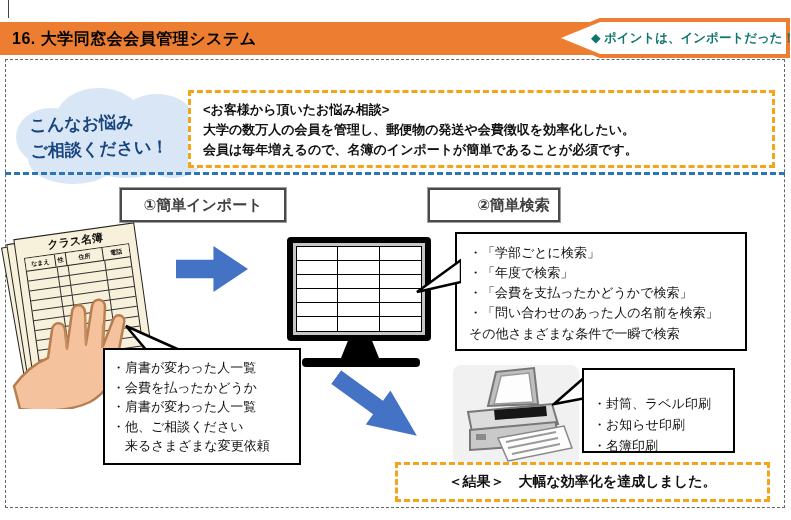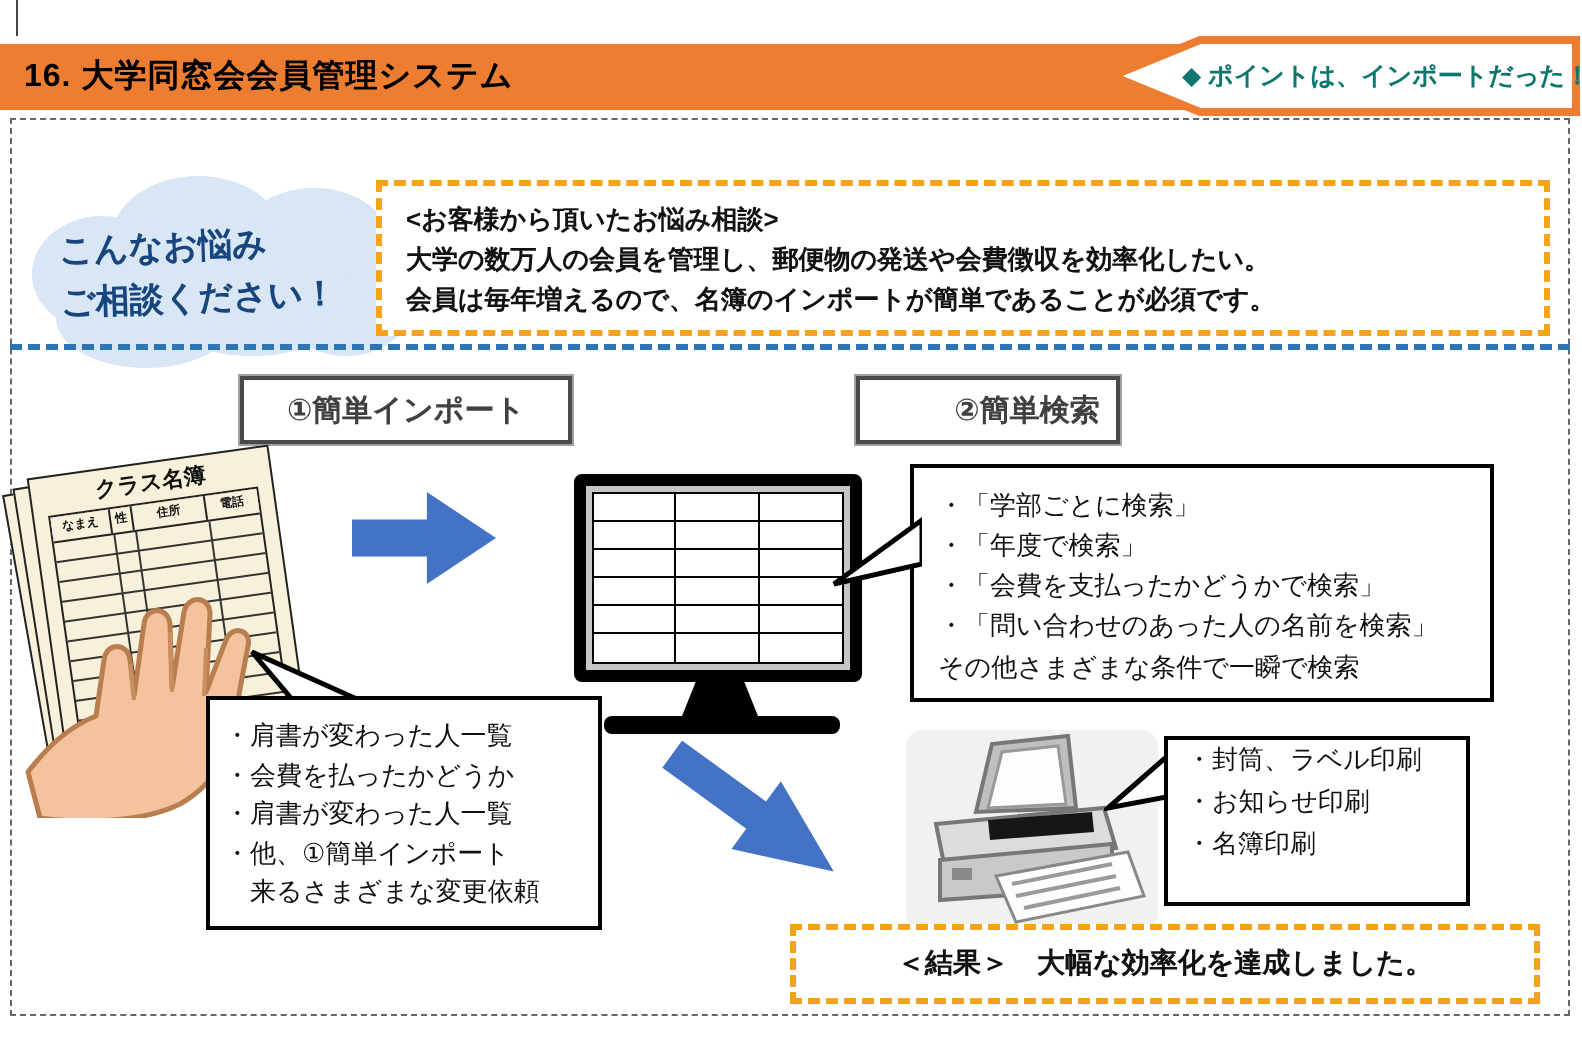--- a/index.html
+++ b/index.html
@@ -94,21 +94,21 @@
                 clip-path:polygon(18% 0,82% 0,100% 100%,0 100%); }
   .stand-base { position:absolute; left:302px; top:358px; width:118px; height:9px; background:#000;
                 border-radius:4px; }
 
   
   .callout { position:absolute; background:#fff; border:2.5px solid #000; color:#111; }
   .callout-search { left:455px; top:232px; width:292px; height:119px; padding:9px 12px;
                     font-size:13px; line-height:1.55; }
   .callout-import { left:103px; top:348px; width:198px; height:117px; padding:8px 7px;
                     font-size:13px; line-height:1.5; }
-  .callout-print  { left:582px; top:368px; width:153px; height:85px; padding:0 9px;
+  .callout-print  { left:582px; top:368px; width:153px; height:85px; padding:24px 9px;
                     font-size:13px; line-height:1.6; }
   .pointer { position:absolute; }
 
   
   .printer-svg { position:absolute; left:452px; top:364px; width:128px; height:102px; }
 
   
   .result-box { position:absolute; left:395px; top:462px; width:375px; height:40px;
                 border:3px dashed #F5A31A; background:#fff; display:flex; align-items:center;
                 justify-content:center; font-size:14px; font-weight:bold; color:#111; }
@@ -213,21 +213,21 @@
     <polygon points="4,36 48,4 48,26" fill="#fff" stroke="#000" stroke-width="2.5"></polygon>
   </svg>
 
   <svg class="pointer" style="left:120px;top:324px;width:68px;height:30px;" viewBox="0 0 68 30">
     <polygon points="6,2 64,28 28,28" fill="#fff" stroke="#000" stroke-width="2.5"></polygon>
   </svg>
   <div class="callout callout-import">
     <div>・肩書が変わった人一覧</div>
     <div>・会費を払ったかどうか</div>
     <div>・肩書が変わった人一覧</div>
-    <div>・他、①簡単インポート</div>
+    <div>・他、ご相談ください</div>
     <div>　来るさまざまな変更依頼</div>
   </div>
 
   <svg class="printer-svg" viewBox="0 0 128 102">
     <rect x="1" y="1" width="126" height="100" rx="8" fill="#F1F1F1"></rect>
     <polygon points="36,42 44,8 82,4 86,40" fill="#BFBFBF" stroke="#777" stroke-width="2"></polygon>
     <polygon points="42,40 49,12 77,9 81,38" fill="#FDFDFD" stroke="#999" stroke-width="1.5"></polygon>
     <polygon points="16,48 100,40 106,60 20,68" fill="#DCDCDC" stroke="#777" stroke-width="2"></polygon>
     <polygon points="42,46 94,42 95,52 43,56" fill="#161616"></polygon>
     <polygon points="18,66 104,58 104,80 18,86" fill="#C9C9C9" stroke="#777" stroke-width="2"></polygon>

